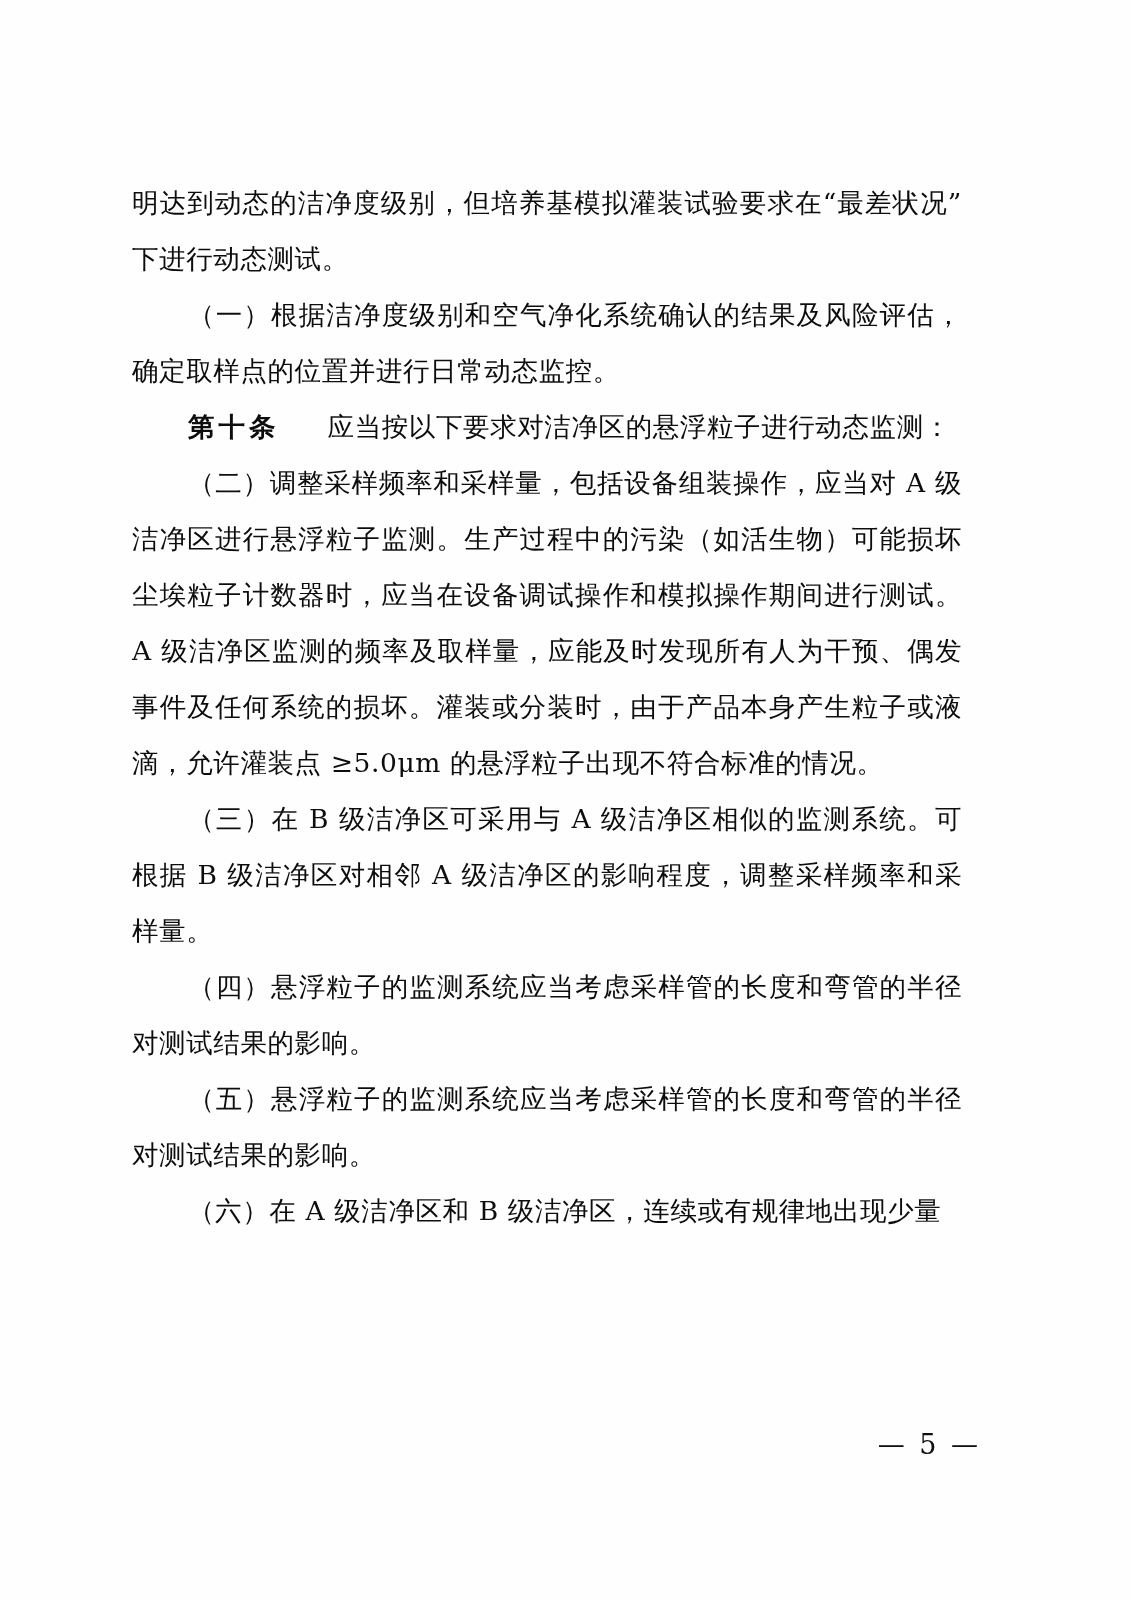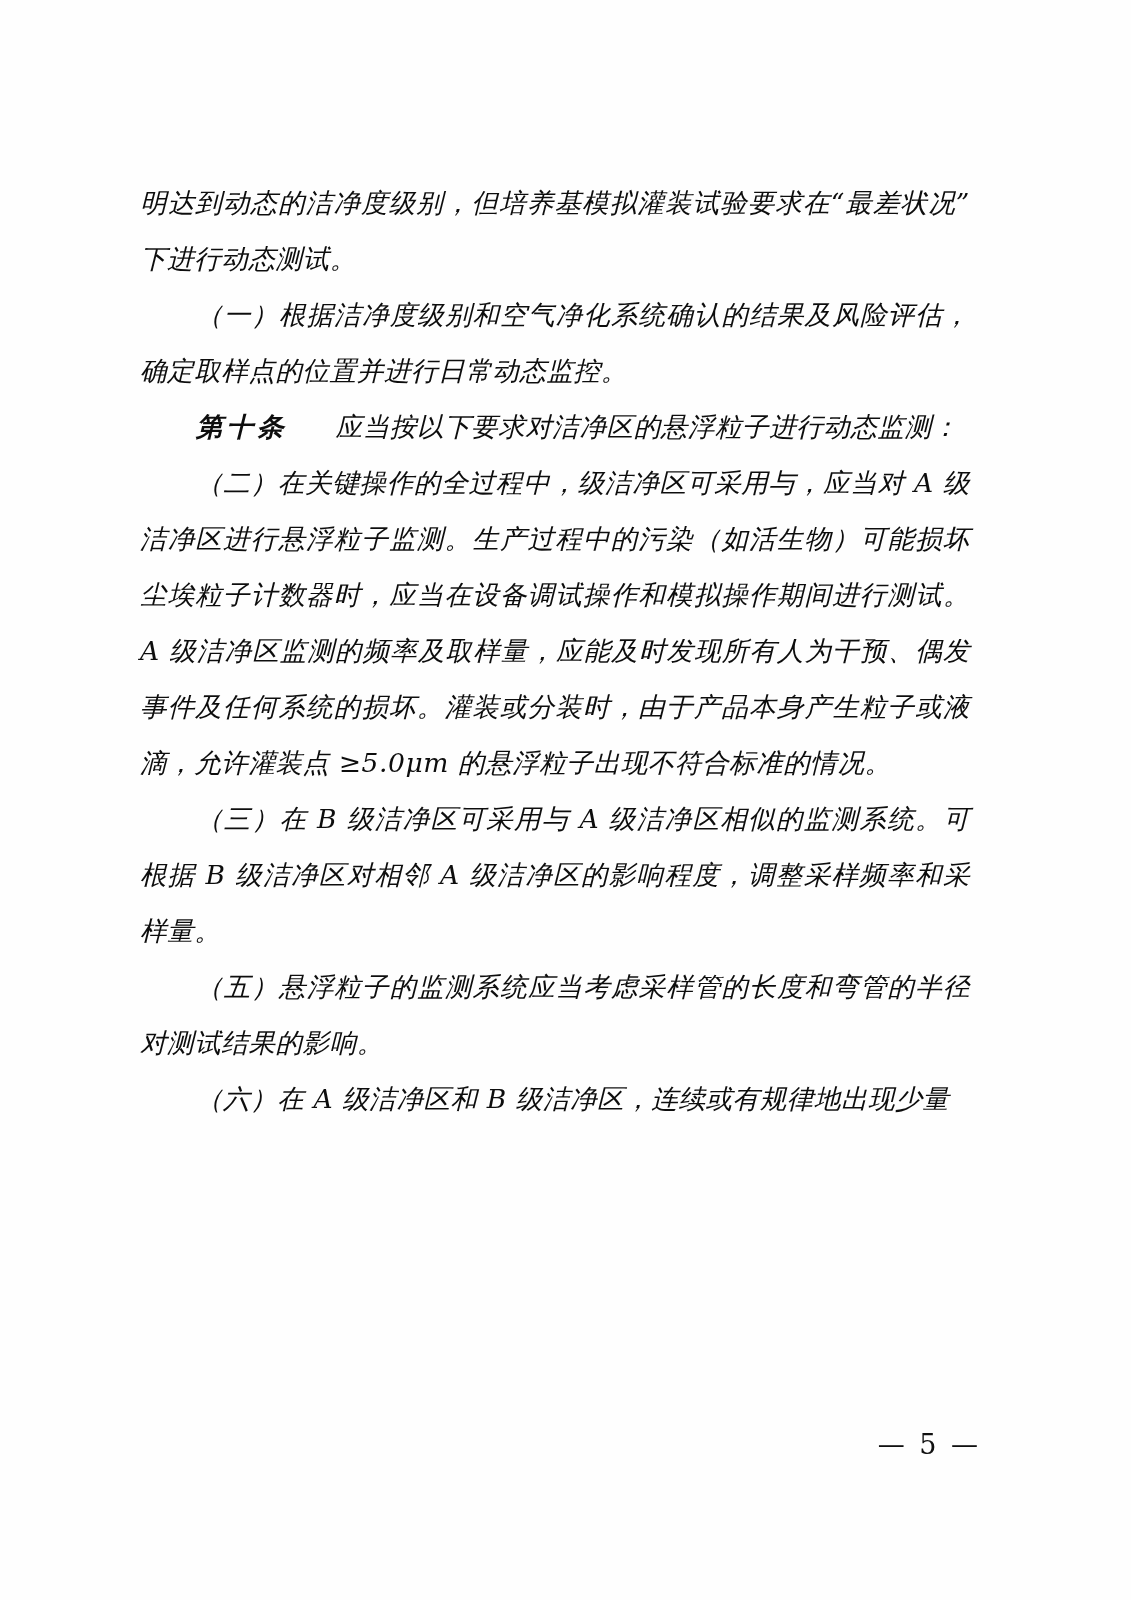--- a/index.html
+++ b/index.html
@@ -18,24 +18,23 @@
   .page {
     position: absolute;
     left: 0;
     top: 0;
     width: 1131px;
     height: 1600px;
     background: #fefefe;
   }
   .content {
     position: absolute;
-    left: 140px;
+    left: 132px;
     top: 175px;
     width: 830px;
-    font-style: italic;
   }
   .para {
     font-size: 26.5px;
     line-height: 56px;
     letter-spacing: 0.6px;
     text-align: justify;
     text-justify: inter-character;
     margin: 0;
     color: #0d0d0d;
   }
@@ -72,24 +71,25 @@
     <p class="para">明达到动态的洁净度级别，但培养基模拟灌装试验要求在“最差状况”下进行动态测试。</p>
 
     <p class="para indent">（一）根据洁净度级别和空气净化系统确认的结果及风险评估，确定取样点的位置并进行日常动态监控。</p>
 
     <p class="para indent-article">
       <span class="art-title">第十条</span>
       <span class="spacer-after-art"></span>
       <span>应当按以下要求对洁净区的悬浮粒子进行动态监测：</span>
     </p>
 
-    <p class="para indent">（二）在关键操作的全过程中，级洁净区可采用与，应当对 A 级洁净区进行悬浮粒子监测。生产过程中的污染（如活生物）可能损坏尘埃粒子计数器时，应当在设备调试操作和模拟操作期间进行测试。A 级洁净区监测的频率及取样量，应能及时发现所有人为干预、偶发事件及任何系统的损坏。灌装或分装时，由于产品本身产生粒子或液滴，允许灌装点 ≥5.0μm 的悬浮粒子出现不符合标准的情况。</p>
+    <p class="para indent">（二）调整采样频率和采样量，包括设备组装操作，应当对 A 级洁净区进行悬浮粒子监测。生产过程中的污染（如活生物）可能损坏尘埃粒子计数器时，应当在设备调试操作和模拟操作期间进行测试。A 级洁净区监测的频率及取样量，应能及时发现所有人为干预、偶发事件及任何系统的损坏。灌装或分装时，由于产品本身产生粒子或液滴，允许灌装点 ≥5.0μm 的悬浮粒子出现不符合标准的情况。</p>
 
     <p class="para indent">（三）在 B 级洁净区可采用与 A 级洁净区相似的监测系统。可根据 B 级洁净区对相邻 A 级洁净区的影响程度，调整采样频率和采样量。</p>
 
+    <p class="para indent">（四）悬浮粒子的监测系统应当考虑采样管的长度和弯管的半径对测试结果的影响。</p>
 
     <p class="para indent">（五）悬浮粒子的监测系统应当考虑采样管的长度和弯管的半径对测试结果的影响。</p>
 
     <p class="para indent">（六）在 A 级洁净区和 B 级洁净区，连续或有规律地出现少量</p>
 
   </div>
 
   <div class="page-number">— 5 —</div>
 </div>
 

